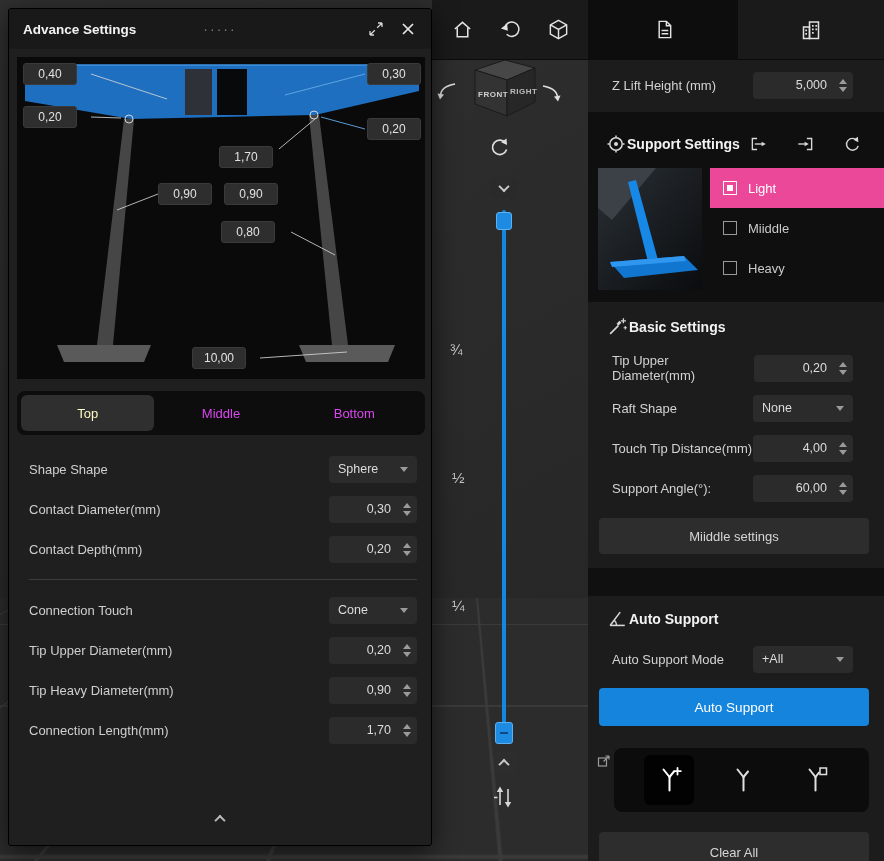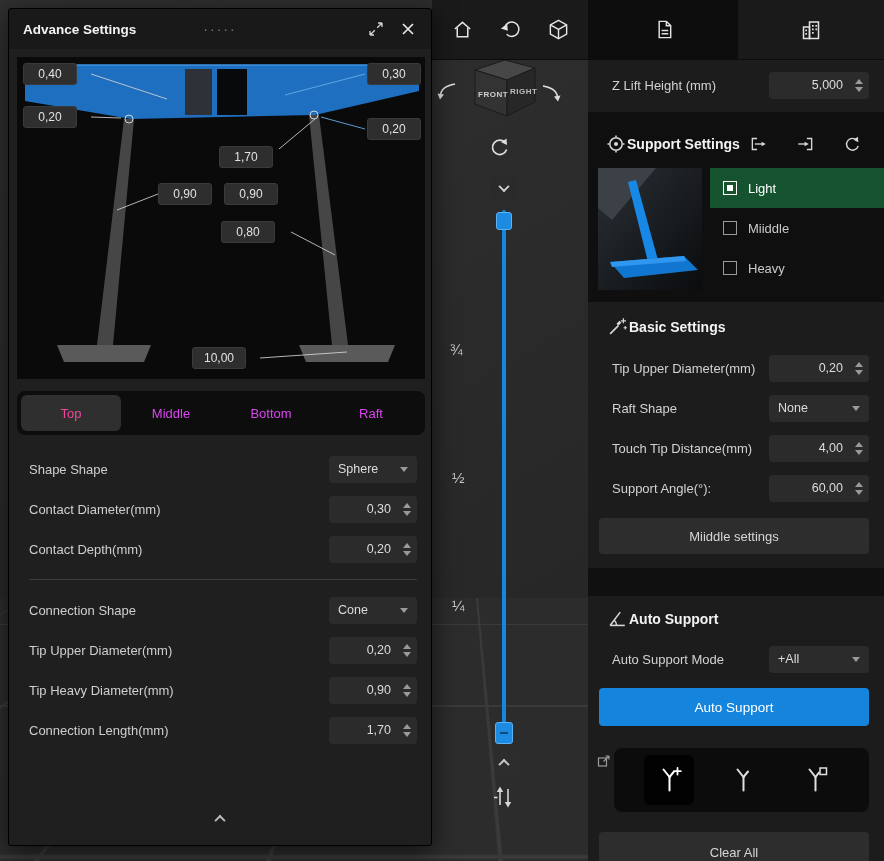--- a/index.html
+++ b/index.html
@@ -38,37 +38,37 @@
 #sl-handle-bot i{display:block;width:8px;height:2px;background:#0a4a80}
 #sl-swap{position:absolute;left:492px;top:784px;width:24px;height:26px;z-index:2;display:flex;align-items:center;justify-content:center}
 
 
 #panel{position:absolute;left:588px;top:0;width:296px;height:861px;background:#1c1c1c;z-index:2}
 #panel .abs{position:absolute}
 .p-label{font-size:13px;color:#d2d2d2}
 .sec-head{display:flex;align-items:center;gap:1px}
 .sec-title{font-size:14px;font-weight:bold;color:#f2f2f2}
 .strip{position:absolute;left:0;width:100%;background:#101010}
-.row-flex{display:flex;align-items:center;justify-content:space-between;padding:0 15px 0 24px}
+.row-flex{display:flex;align-items:center;justify-content:space-between;padding:0 31px 0 24px}
 
 
 .spin,.select{background:#2b2b2b;border-radius:4px;height:27px;display:flex;align-items:center;position:relative;color:#dcdcdc;font-size:12.5px}
 .spin{width:100px;justify-content:flex-end;padding-right:26px}
 .spin.w88,.select.w88{width:88px}
 .sp-arrows{position:absolute;right:6px;top:0;bottom:0;display:flex;flex-direction:column;justify-content:center;gap:3px}
 .tri-up{width:0;height:0;border-left:4px solid transparent;border-right:4px solid transparent;border-bottom:5px solid #9a9a9a}
 .tri-dn{width:0;height:0;border-left:4px solid transparent;border-right:4px solid transparent;border-top:5px solid #9a9a9a}
 .select{width:100px;justify-content:space-between;padding:0 9px}
 .caret{width:0;height:0;border-left:4.5px solid transparent;border-right:4.5px solid transparent;border-top:5px solid #9a9a9a}
 
 
 #support-sec{position:absolute;left:0;top:112px;width:100%;height:190px;background:#0f0f0f}
 #preview-thumb{position:absolute;left:10px;top:56px;width:104px;height:122px}
 .preset{position:absolute;left:122px;width:174px;height:40px;display:flex;align-items:center;gap:11px;padding-left:13px;font-size:13px;color:#c9c9c9}
-.preset.sel{background:#14532d;color:#fff}
+.preset.sel{background:#ec4899;color:#fff}
 .cbx{width:14px;height:14px;border:1.5px solid #9a9a9a;flex:none}
 .preset.sel .cbx{border-color:#fff;display:flex;align-items:center;justify-content:center}
 .preset.sel .cbx::after{content:"";width:6px;height:6px;background:#fff}
 
 .btn-gray{position:absolute;left:11px;width:270px;background:#2d2d2d;border-radius:4px;color:#d5d5d5;font-size:13px;display:flex;align-items:center;justify-content:center}
 .btn-blue{position:absolute;left:11px;width:270px;background:#1484dd;border-radius:4px;color:#fff;font-size:13.5px;display:flex;align-items:center;justify-content:center}
 
 #tools-box{position:absolute;left:26px;top:748px;width:255px;height:64px;background:#0c0c0c;border-radius:8px;display:flex;align-items:center;gap:26px;padding-left:30px}
 .tool-btn{width:46px;height:46px;display:flex;align-items:center;justify-content:center;flex:none}
 .tool-btn.sel{width:50px;height:50px;background:#020202;border-radius:6px}
@@ -79,21 +79,21 @@
 #dlg-title{font-size:13.5px;font-weight:bold;color:#f2f2f2}
 #dlg-dots{position:absolute;left:0;right:0;text-align:center;color:#7a7a7a;font-size:14px;letter-spacing:2px}
 #dlg-expand{position:absolute;right:44px;top:9px;width:22px;height:22px;display:flex;align-items:center;justify-content:center}
 #dlg-close{position:absolute;right:12px;top:9px;width:22px;height:22px;display:flex;align-items:center;justify-content:center}
 #diagram{position:absolute;left:8px;top:48px;width:408px;height:322px;background:#0a0a0a}
 .chip{position:absolute;background:#2e2e2e;border:1px solid #3a3a3a;border-radius:3px;min-width:54px;text-align:center;padding:3px 6px;font-size:12px;color:#e2e2e2;z-index:2}
 #c040{left:6px;top:6px}#c030{left:350px;top:6px}#c020l{left:6px;top:49px}#c020r{left:350px;top:61px}
 #c170{left:202px;top:89px}#c090a{left:141px;top:126px}#c090b{left:207px;top:126px}#c080{left:204px;top:164px}#c1000{left:175px;top:290px}
 #tabbar{position:absolute;left:8px;top:382px;width:408px;height:44px;background:#0d0d0d;border-radius:8px;display:flex;padding:4px}
 .tab{flex:1;display:flex;align-items:center;justify-content:center;font-size:13px;color:#d946ef;border-radius:6px}
-.tab.active{background:#2f2f2f;color:#ec4899}
+.tab.active{background:#2f2f2f;color:#fef9c3}
 #dlg-form{position:absolute;left:0;top:440px;width:100%;padding:0 14px 0 20px}
 .d-row{height:40px;display:flex;align-items:center;justify-content:space-between}
 .d-row .p-label{color:#cfcfcf}
 .d-div{height:1px;background:#3c3c3c;margin:10px 0}
 #dlg-collapse{position:absolute;left:0;right:0;top:806px;display:flex;justify-content:center}
 </style>
 </head>
 <body>
 
 <div id="root">
@@ -471,21 +471,20 @@
       <div class="chip" id="c090a">0,90</div>
       <div class="chip" id="c090b">0,90</div>
       <div class="chip" id="c080">0,80</div>
       <div class="chip" id="c1000">10,00</div>
     </div>
 
     <div id="tabbar">
       <div class="tab active">Top</div>
       <div class="tab">Middle</div>
       <div class="tab">Bottom</div>
-      <div class="tab">Raft</div>
     </div>
 
     <div id="dlg-form">
       <div class="d-row">
         <span class="p-label">Shape Shape</span>
         <div class="select w88">
           <span>Sphere</span>
           <i class="caret"></i>
         </div>
       </div>
@@ -506,21 +505,21 @@
           <span class="sp-arrows">
               <i class="tri-up"></i>
               <i class="tri-dn"></i>
             </span>
         </div>
       </div>
 
       <div class="d-div"></div>
 
       <div class="d-row">
-        <span class="p-label">Connection Shape</span>
+        <span class="p-label">Connection Touch</span>
         <div class="select w88">
           <span>Cone</span>
           <i class="caret"></i>
         </div>
       </div>
       <div class="d-row">
         <span class="p-label">Tip Upper Diameter(mm)</span>
         <div class="spin w88">
           <span>0,20</span>
           <span class="sp-arrows">

